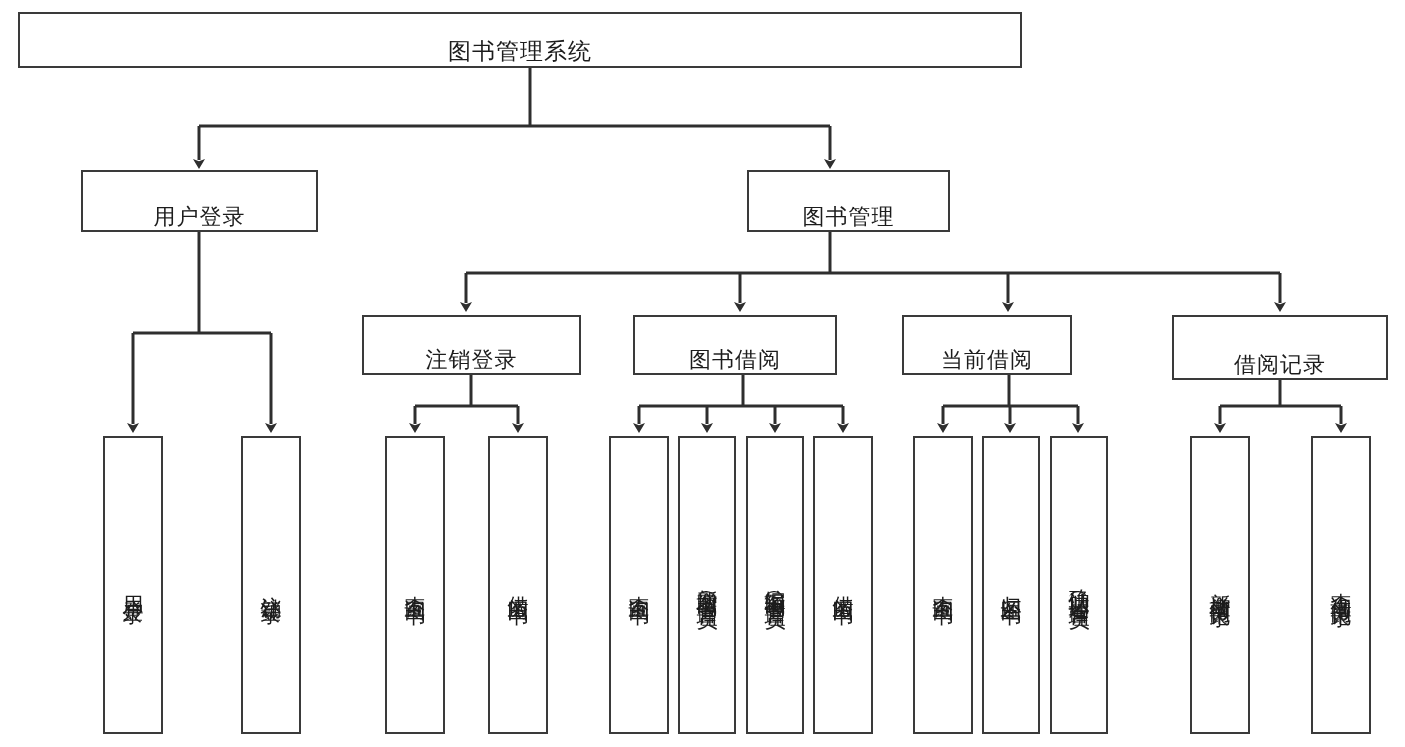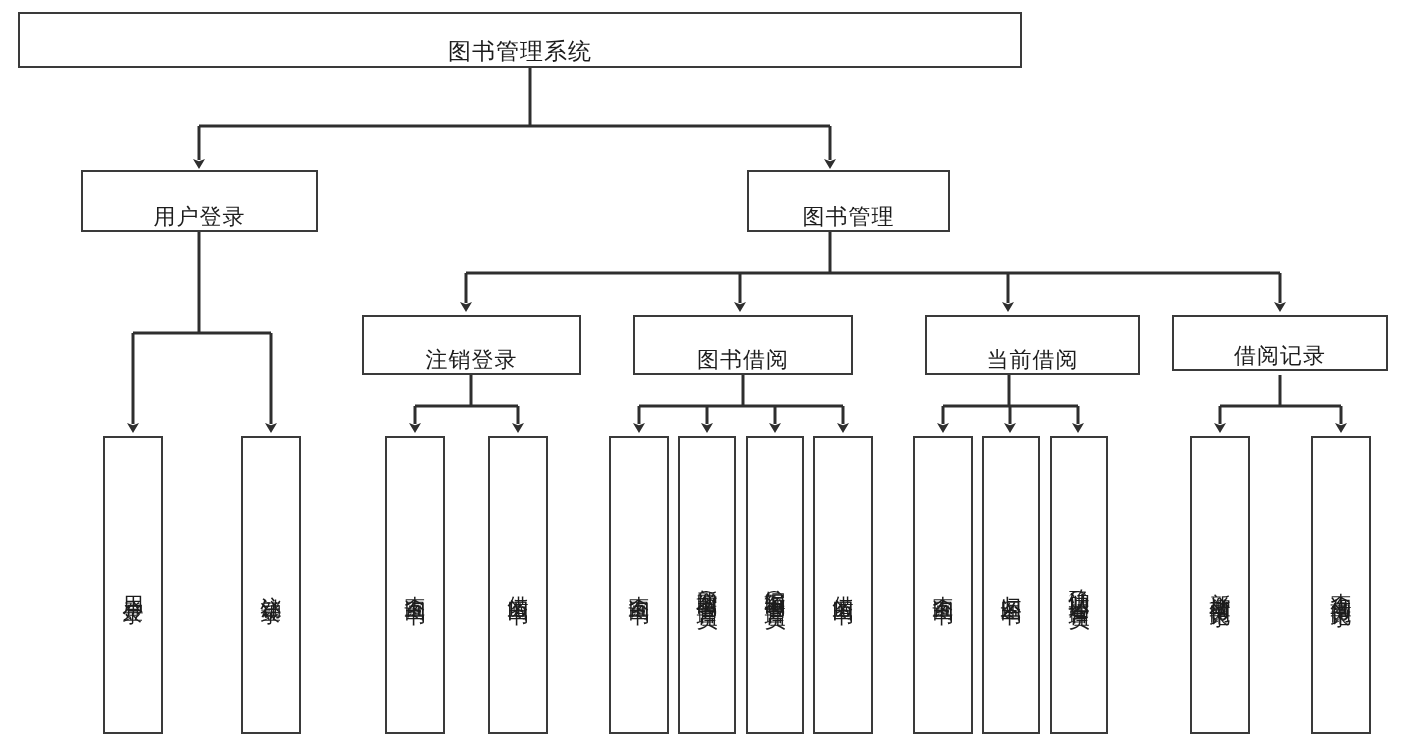--- a/index.html
+++ b/index.html
@@ -138,27 +138,27 @@
   <div class="node horiz" style="left:81px; top:170px; width:237px; height:62px;">
     <span class="label">用户登录</span>
   </div>
   <div class="node horiz" style="left:711px; top:170px; width:203px; height:62px;margin-left:36px;">
     <span class="label">图书管理</span>
   </div>
 
   <div class="node horiz" style="left:362px; top:315px; width:219px; height:60px;">
     <span class="label">注销登录</span>
   </div>
-  <div class="node horiz" style="left:633px; top:315px; width:220px; height:60px;">
+  <div class="node horiz" style="left:633px; top:315px; width:204px; height:60px;">
     <span class="label">图书借阅</span>
   </div>
-  <div class="node horiz" style="left:925px; top:315px; width:215px; height:60px;">
+  <div class="node horiz" style="left:902px; top:315px; width:170px; height:60px;">
     <span class="label">当前借阅</span>
   </div>
-  <div class="node horiz" style="left:1172px; top:315px; width:216px; height:56px;">
+  <div class="node horiz" style="left:1172px; top:315px; width:216px; height:65px;">
     <span class="label">借阅记录</span>
   </div>
 
   <div class="node vert" style="left:103px; top:436px; width:60px; height:298px;">
     <span class="label">用户登录</span>
   </div>
   <div class="node vert" style="left:241px; top:436px; width:60px; height:298px;">
     <span class="label">注销登录</span>
   </div>
 

